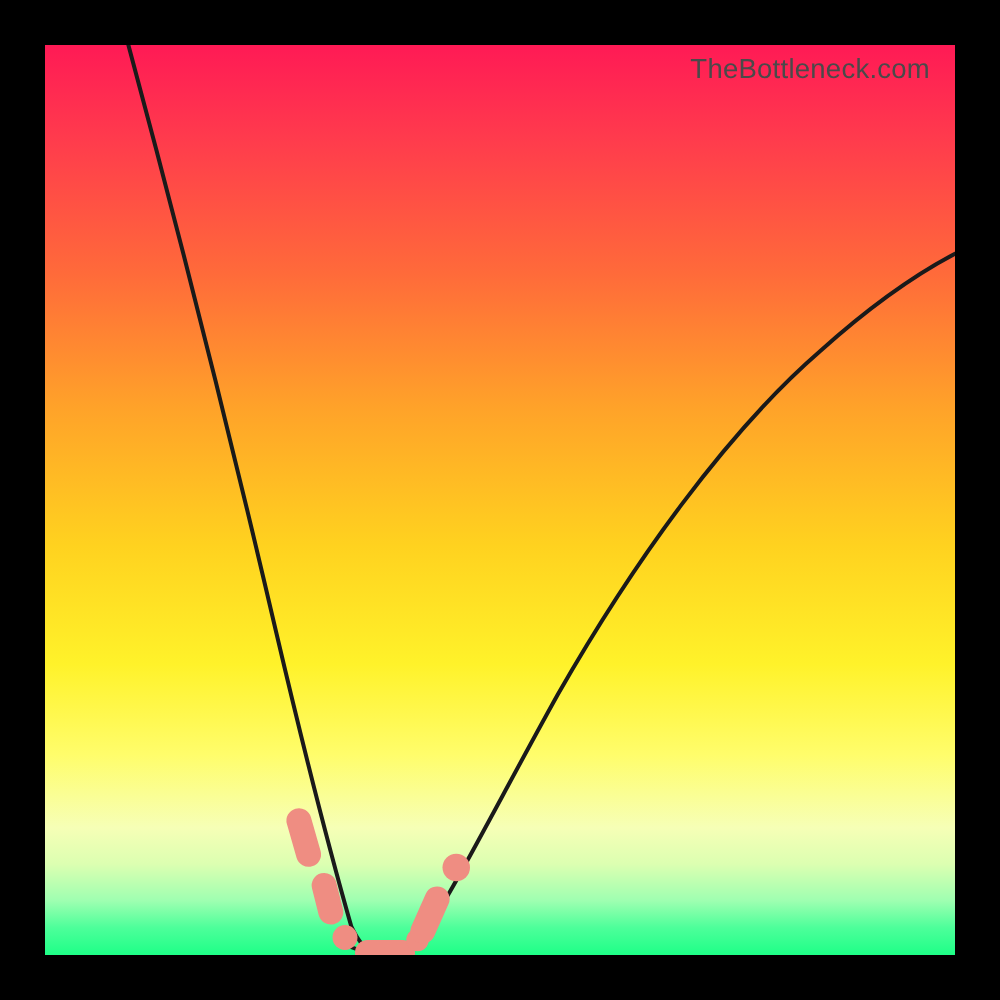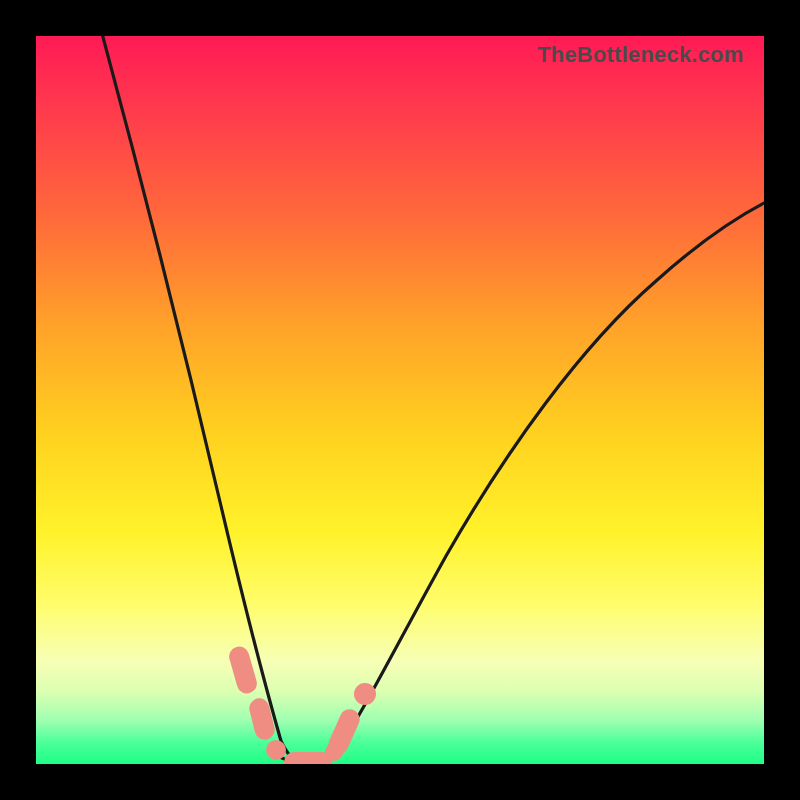--- a/index.html
+++ b/index.html
@@ -40,21 +40,21 @@
       #1eff87 100%
     );
     overflow: hidden;
   }
   .watermark {
     position: absolute;
     top: 6px;
     right: 20px;
     color: #4a4a4a;
     font-size: 22px;
-    font-weight: 700;
+    font-weight: 400;
     letter-spacing: 0.2px;
     user-select: none;
   }
   svg.curve {
     position: absolute;
     left: 0;
     top: 0;
     width: 728px;
     height: 728px;
     overflow: visible;

